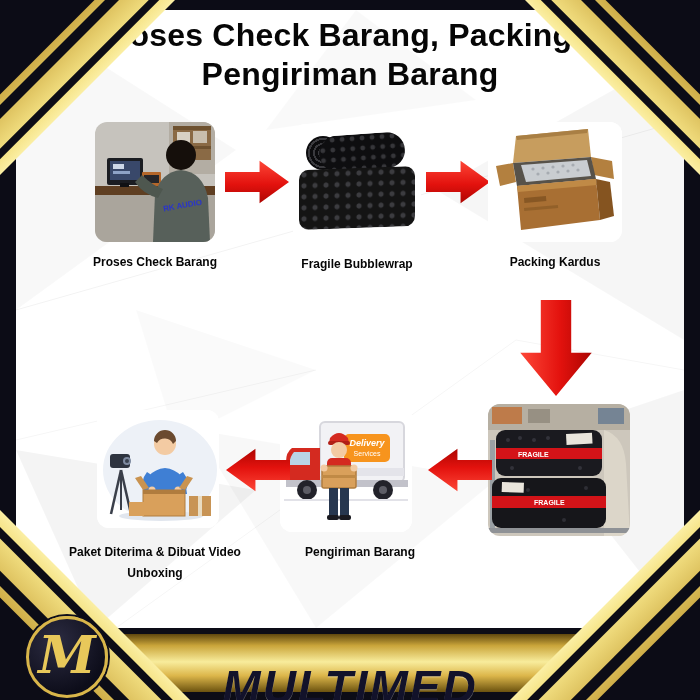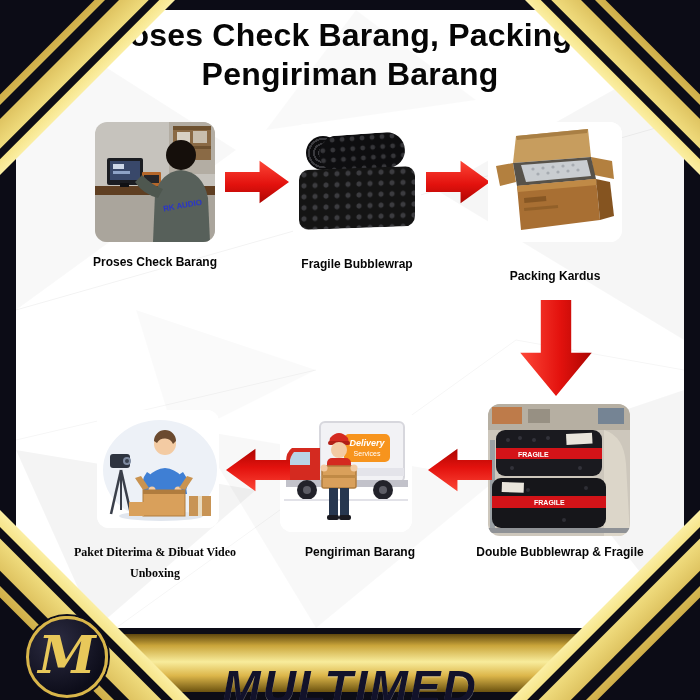--- a/index.html
+++ b/index.html
@@ -143,21 +143,21 @@
       <polygon points="29,64 108,57 112,98 33,108" fill="#a86f33"></polygon>
       <polygon points="29,64 108,57 109,63 30,70" fill="#c08a46"></polygon>
       <polygon points="108,57 122,60 126,94 112,98" fill="#855420"></polygon>
       <rect x="36" y="76" width="22" height="5" fill="#6b4417" opacity="0.55" transform="rotate(-5 36 76)"></rect>
       <rect x="36" y="86" width="34" height="3" fill="#6b4417" opacity="0.35" transform="rotate(-5 36 86)"></rect>
     </svg>
   </div>
 
   <div class="lbl" style="left:75px;top:252px;width:160px;">Proses Check Barang</div>
   <div class="lbl" style="left:292px;top:254px;width:130px;">Fragile Bubblewrap</div>
-  <div class="lbl" style="left:475px;top:252px;width:160px;margin-top:14px;">Packing Kardus</div>
+  <div class="lbl" style="left:475px;top:252px;width:160px;">Packing Kardus</div>
 
   <div class="arrow down" style="left:518px;top:300px;"></div>
 
   <div class="ph" style="left:488px;top:404px;width:142px;height:132px;">
     <svg viewBox="0 0 142 132">
       <rect width="142" height="132" fill="#cdc7bc"></rect>
       <rect x="0" y="0" width="142" height="26" fill="#b6afa2"></rect>
       <rect x="4" y="3" width="30" height="17" fill="#c06a2c" opacity="0.75"></rect>
       <rect x="40" y="5" width="22" height="14" fill="#8a8376" opacity="0.7"></rect>
       <rect x="110" y="4" width="26" height="16" fill="#49688a" opacity="0.6"></rect>
@@ -241,23 +241,22 @@
       <polygon points="46,80 38,68 44,66 52,78" fill="#c99350"></polygon>
       <polygon points="88,80 96,68 90,66 82,78" fill="#c99350"></polygon>
       <rect x="46" y="80" width="42" height="26" fill="#d9a05b" stroke="#b07c3e" stroke-width="1"></rect>
       <rect x="46" y="80" width="42" height="4" fill="#b07c3e"></rect>
       <rect x="92" y="86" width="22" height="20" fill="#c89455"></rect>
       <rect x="101" y="86" width="4" height="20" fill="#e9dcc2"></rect>
       <rect x="32" y="92" width="15" height="14" fill="#d9a05b"></rect>
     </svg>
   </div>
 
-  <div class="lbl" style="left:472px;top:542px;width:176px;">Double Bubblewrap &amp; Fragile</div>
   <div class="lbl" style="left:300px;top:542px;width:120px;">Pengiriman Barang</div>
-  <div class="lbl" style="left:52px;top:542px;width:206px;font-family:Liberation Serif, serif;">Paket Diterima &amp; Dibuat Video Unboxing</div>
+  <div class="lbl" style="left:52px;top:542px;width:206px;">Paket Diterima &amp; Dibuat Video Unboxing</div>
 </div>
 
 <div class="corner tl">
   <div class="gold-fill c-g1"></div>
     <div class="dark-fill c-d1"></div>
   <div class="gold-fill c-g2"></div>
     <div class="dark-fill c-d2"></div>
   <div class="gold-fill c-g3"></div>
     <div class="dark-fill c-d3"></div>
 </div>

